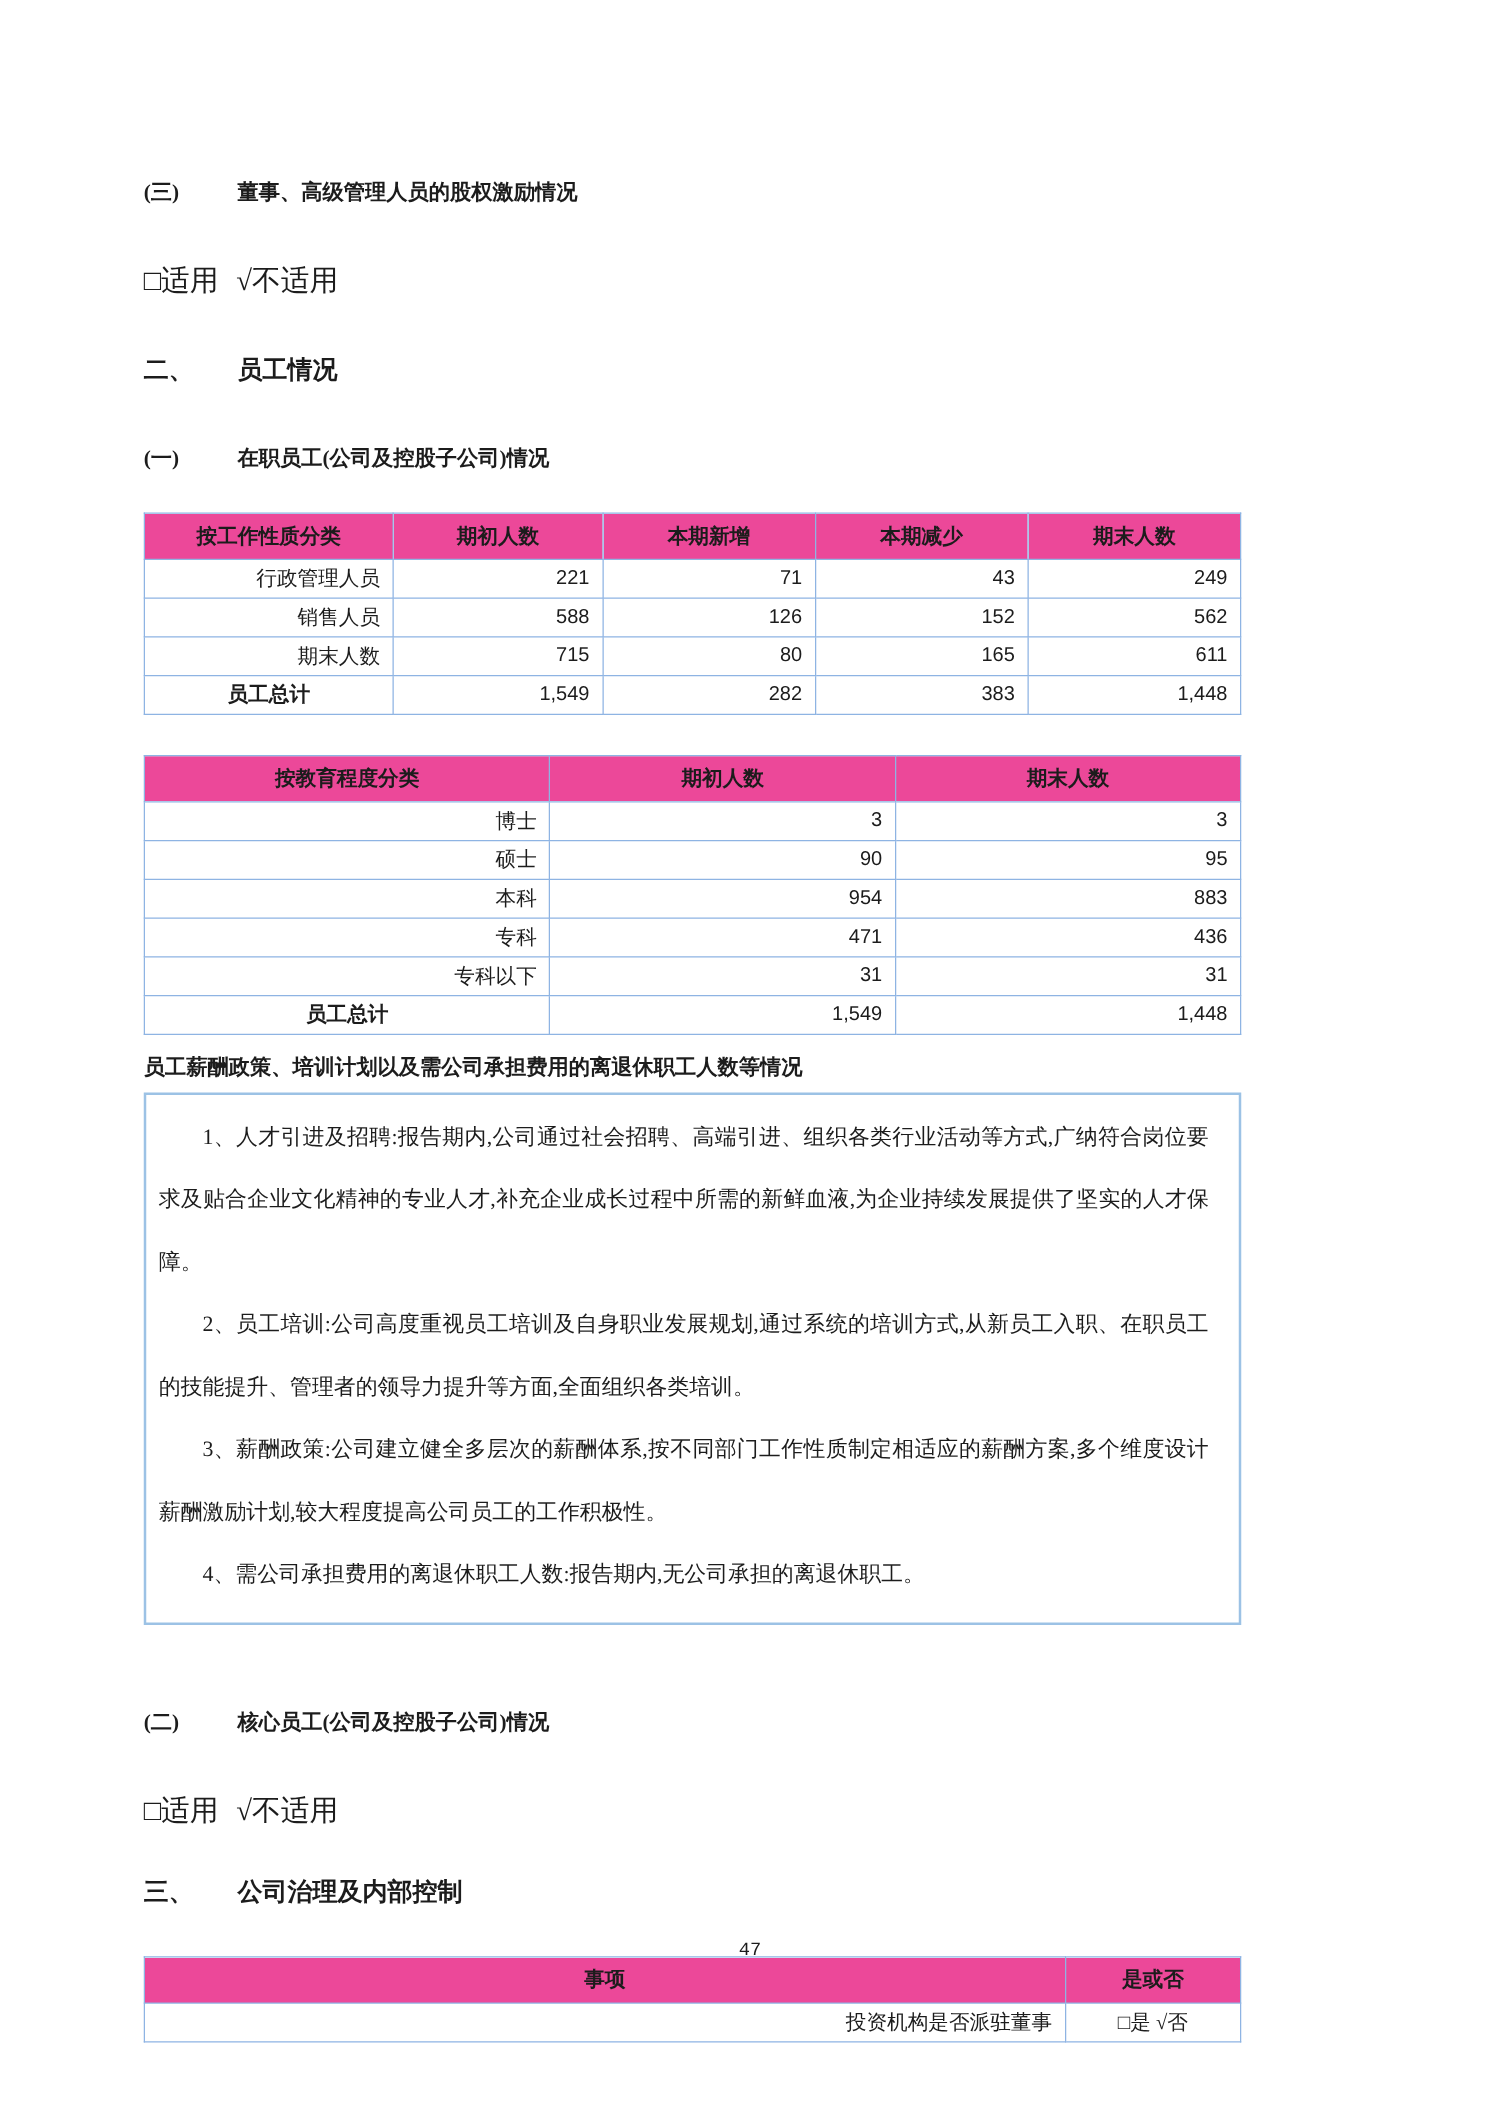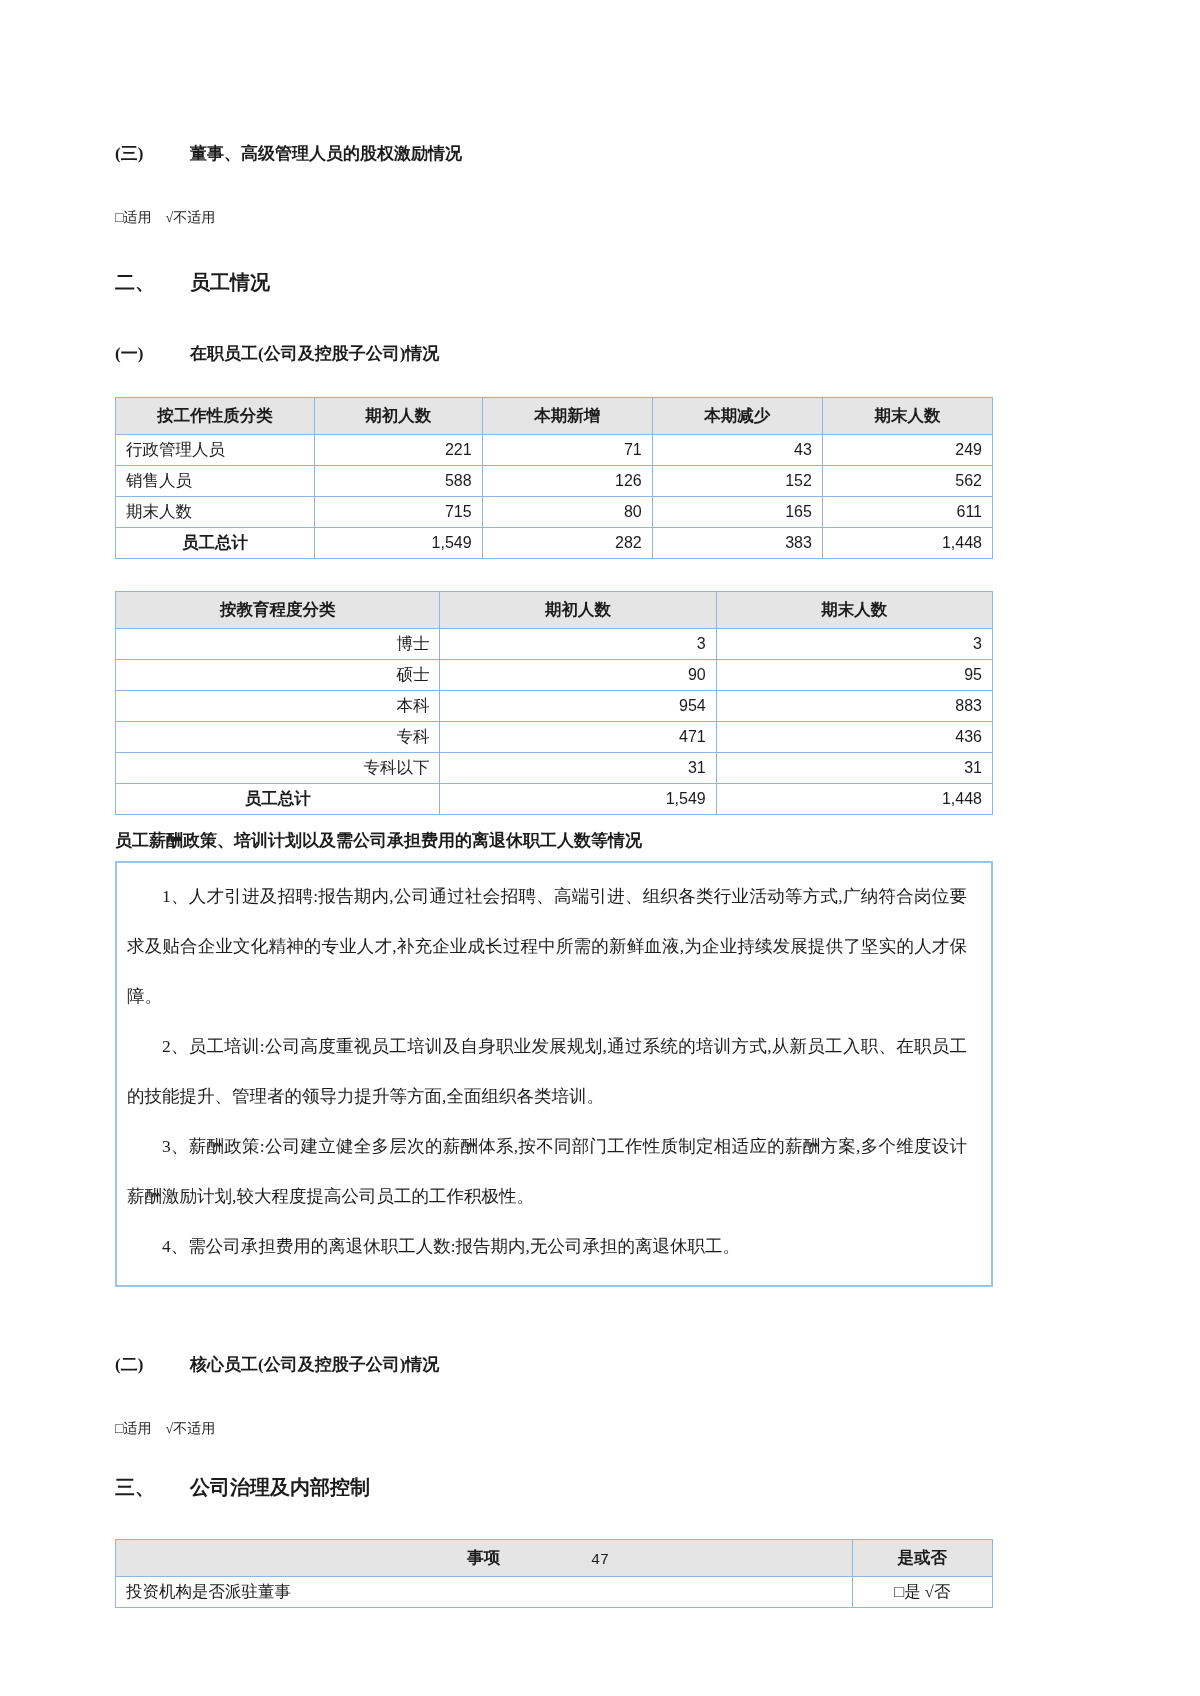--- a/index.html
+++ b/index.html
@@ -16,47 +16,47 @@
     position: relative;
   }
 
   
   .heading { display: flex; font-weight: bold; }
   .heading .h-num { min-width: 75px; }
   .h-sub { font-size: 17px; margin-bottom: 44px; }
   .h-main { font-size: 20px; margin-bottom: 46px; }
   .h-sub2 { font-size: 17px; margin-bottom: 32px; }
 
-  .applicability { font-size: 14px; margin-bottom: 42px; }
+  .applicability { font-size: 23px; margin-bottom: 42px; }
   .applicability .gap { display: inline-block; width: 14px; }
 
   
   table {
     width: 100%;
     border-collapse: collapse;
     table-layout: fixed;
     font-size: 16.5px;
   }
   .tbl-wrap1 { margin-bottom: 32px; }
   .tbl-wrap2 { margin-bottom: 14px; }
   th, td {
     border: 1.5px solid #8eb4e3;
     padding: 4px 10px;
     height: 31px;
     line-height: 22px;
     overflow: hidden;
     white-space: nowrap;
   }
   th {
-    background: #e5e5e5;
+    background: #ec4899;
     font-weight: bold;
     text-align: center;
     height: 37px;
   }
-  td.label-left { text-align: left; }
+  td.label-left { text-align: right; }
   td.label-center { text-align: right; }
   td.num { text-align: right; font-family: "Liberation Sans", sans-serif; font-size: 16px; }
   td.total-label { text-align: center; font-weight: bold; font-family: Liberation Serif, serif; }
   td.cb-cell { text-align: center; }
 
   
   .policy-heading {
     font-size: 17px;
     font-weight: bold;
     margin-bottom: 9px;

